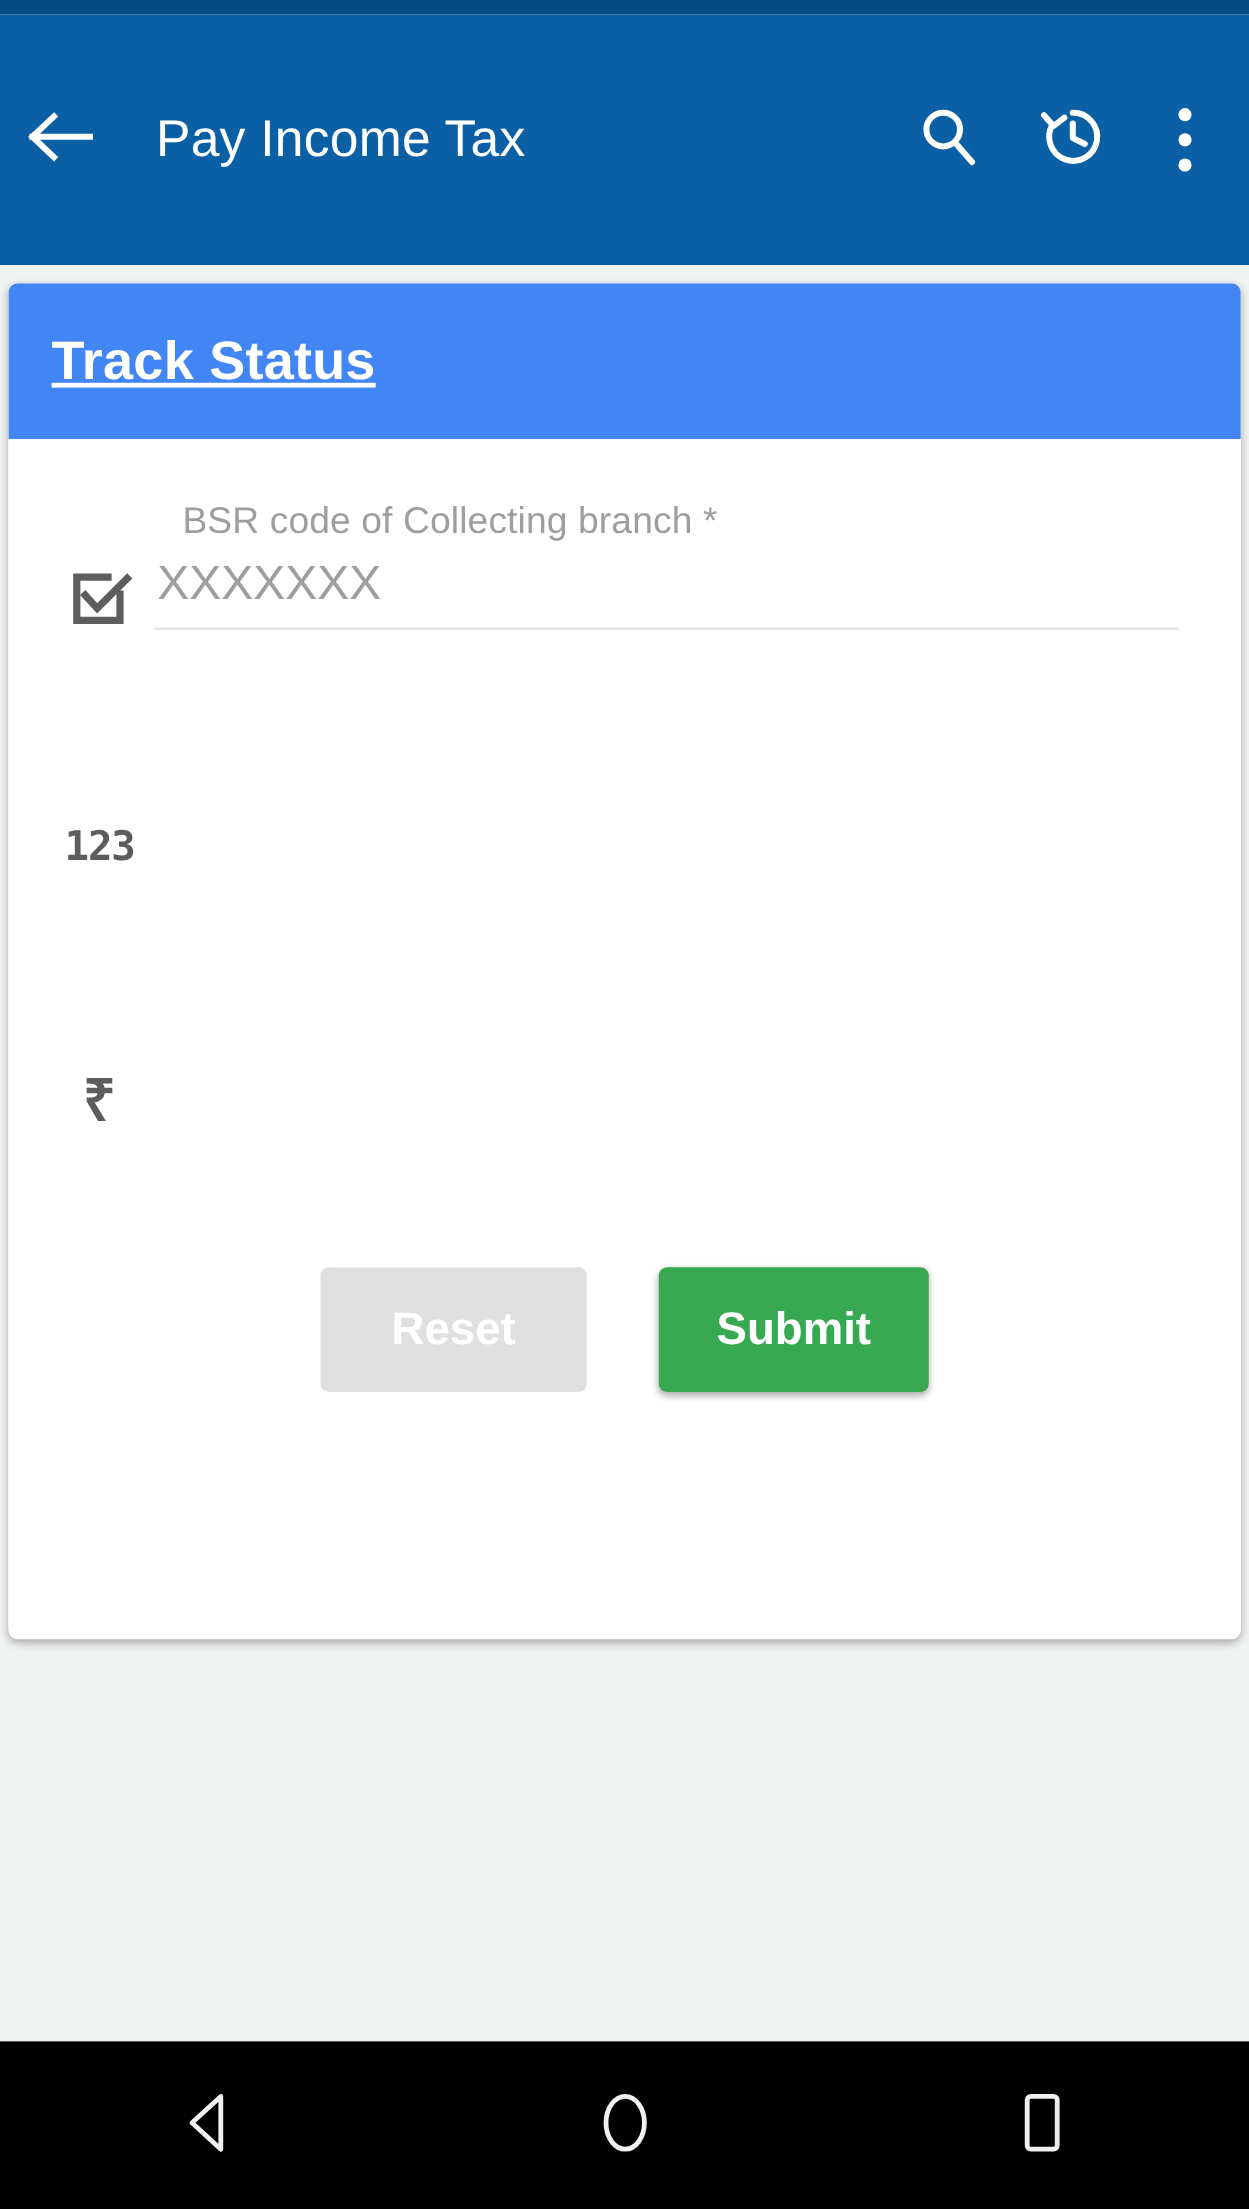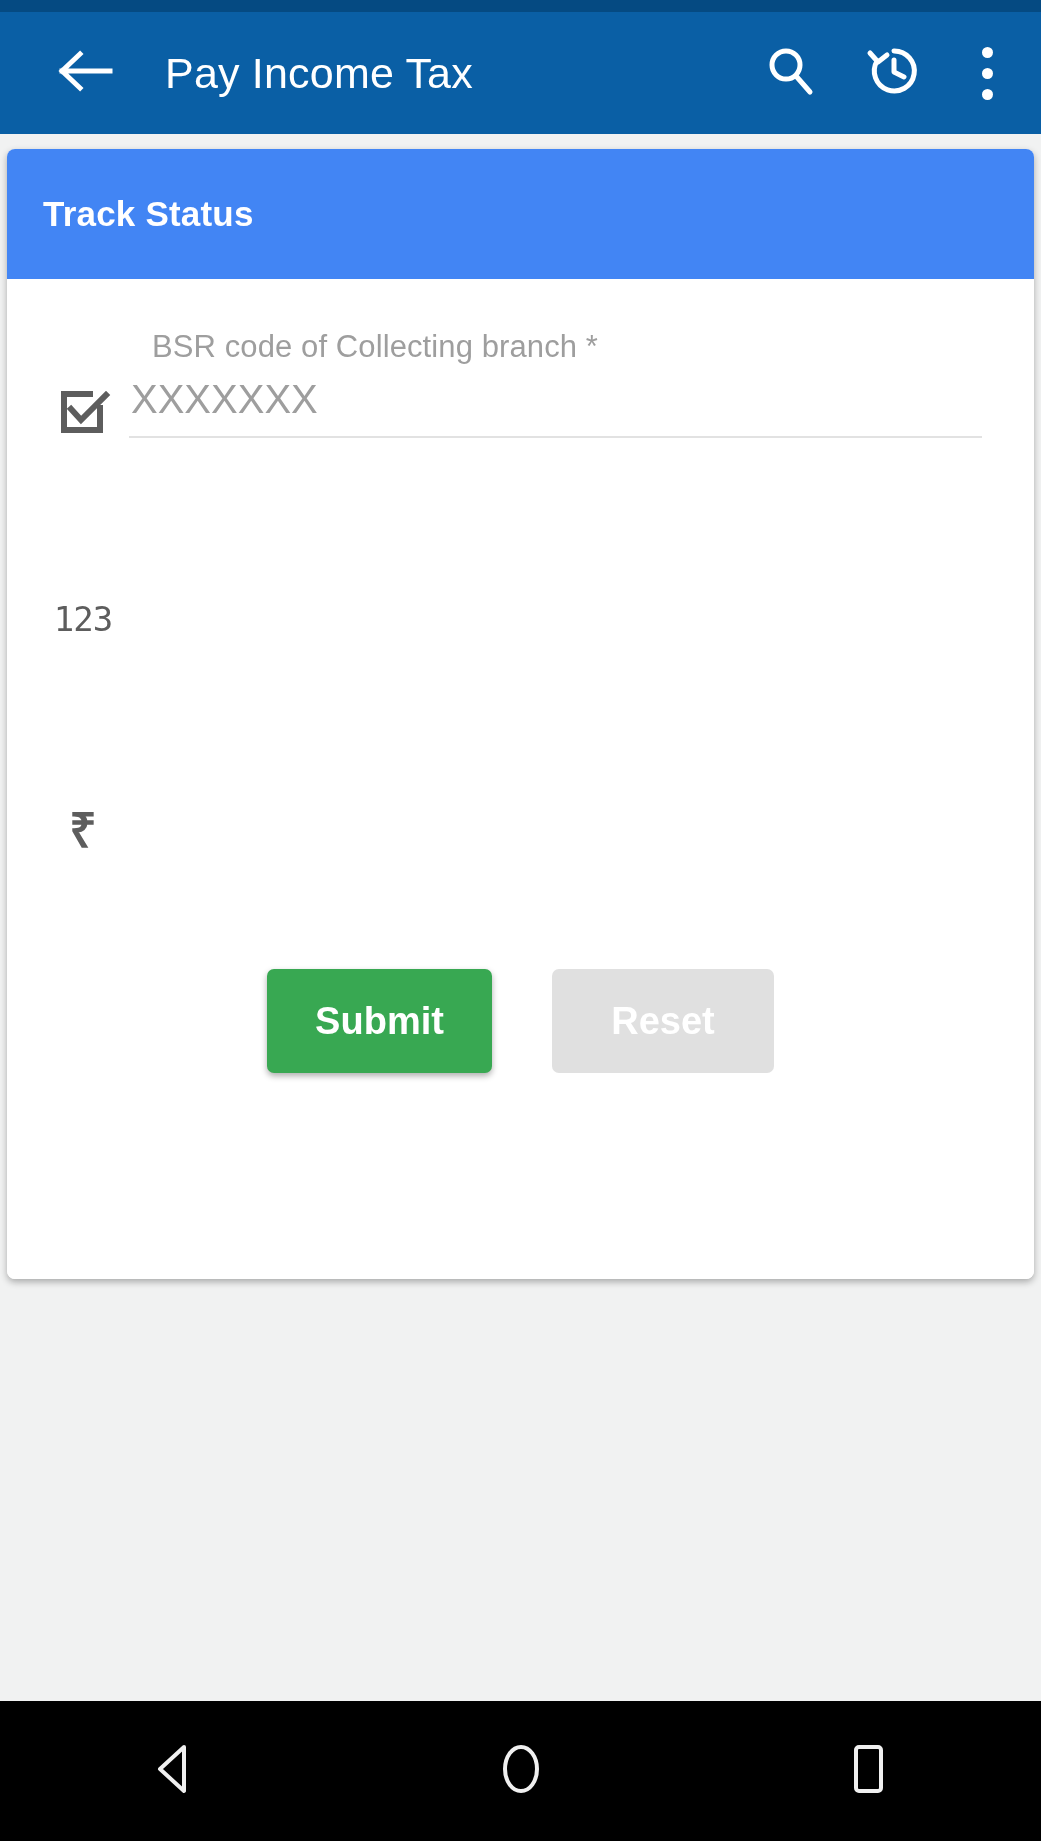--- a/index.html
+++ b/index.html
@@ -23,25 +23,25 @@
 
   
   .status-strip {
     height: 12px;
     background: #054a82;
     flex: 0 0 auto;
   }
 
   
   .appbar {
-    height: 122px;
+    height: 209px;
     background: #0a5fa5;
     display: flex;
     align-items: center;
-    padding: 0 34px 0 51px;
+    padding: 0 34px 0 16px;
     flex: 0 0 auto;
     position: relative;
   }
   .appbar-back {
     width: 70px;
     height: 70px;
     display: flex;
     align-items: center;
     justify-content: center;
     flex: 0 0 auto;
@@ -102,23 +102,24 @@
 
   .card-header {
     background: #4285f4;
     height: 130px;
     display: flex;
     align-items: center;
     padding: 0 36px;
   }
   .card-header-title {
     color: #ffffff;
-    font-size: 35px;
+    font-size: 45px;
     font-weight: bold;
     letter-spacing: 0.2px;
+    text-decoration: underline;
   }
 
   .card-body {
     padding: 34px 30px 0 30px;
     background: #ffffff;
     height: 1000px;
   }
 
   
   .field {
@@ -147,21 +148,21 @@
     flex: 0 0 auto;
     display: flex;
     align-items: center;
     justify-content: center;
     padding-top: 8px;
     height: 62px;
   }
   .field-icon-text {
     font-family: "DejaVu Sans Mono", monospace;
     font-size: 34px;
-    font-weight: normal;
+    font-weight: bold;
     color: #5d5d5d;
     letter-spacing: -1px;
   }
   .field-icon-rupee {
     font-size: 48px;
     font-weight: 600;
     color: #5d5d5d;
     line-height: 1;
   }
   .field-input-wrap {
@@ -313,22 +314,22 @@
 
         <div class="field amount">
           <div class="field-row">
             <div class="field-icon">
               <span class="field-icon-rupee">₹</span>
             </div>
           </div>
         </div>
 
         <div class="button-row">
+          <button class="btn btn-reset">Reset</button>
           <button class="btn btn-submit">Submit</button>
-          <button class="btn btn-reset">Reset</button>
         </div>
 
       </div>
     </div>
   </div>
 
   <div class="navbar">
     <div class="nav-btn">
       <span>
         <svg width="52" height="56" viewBox="0 0 52 56">

